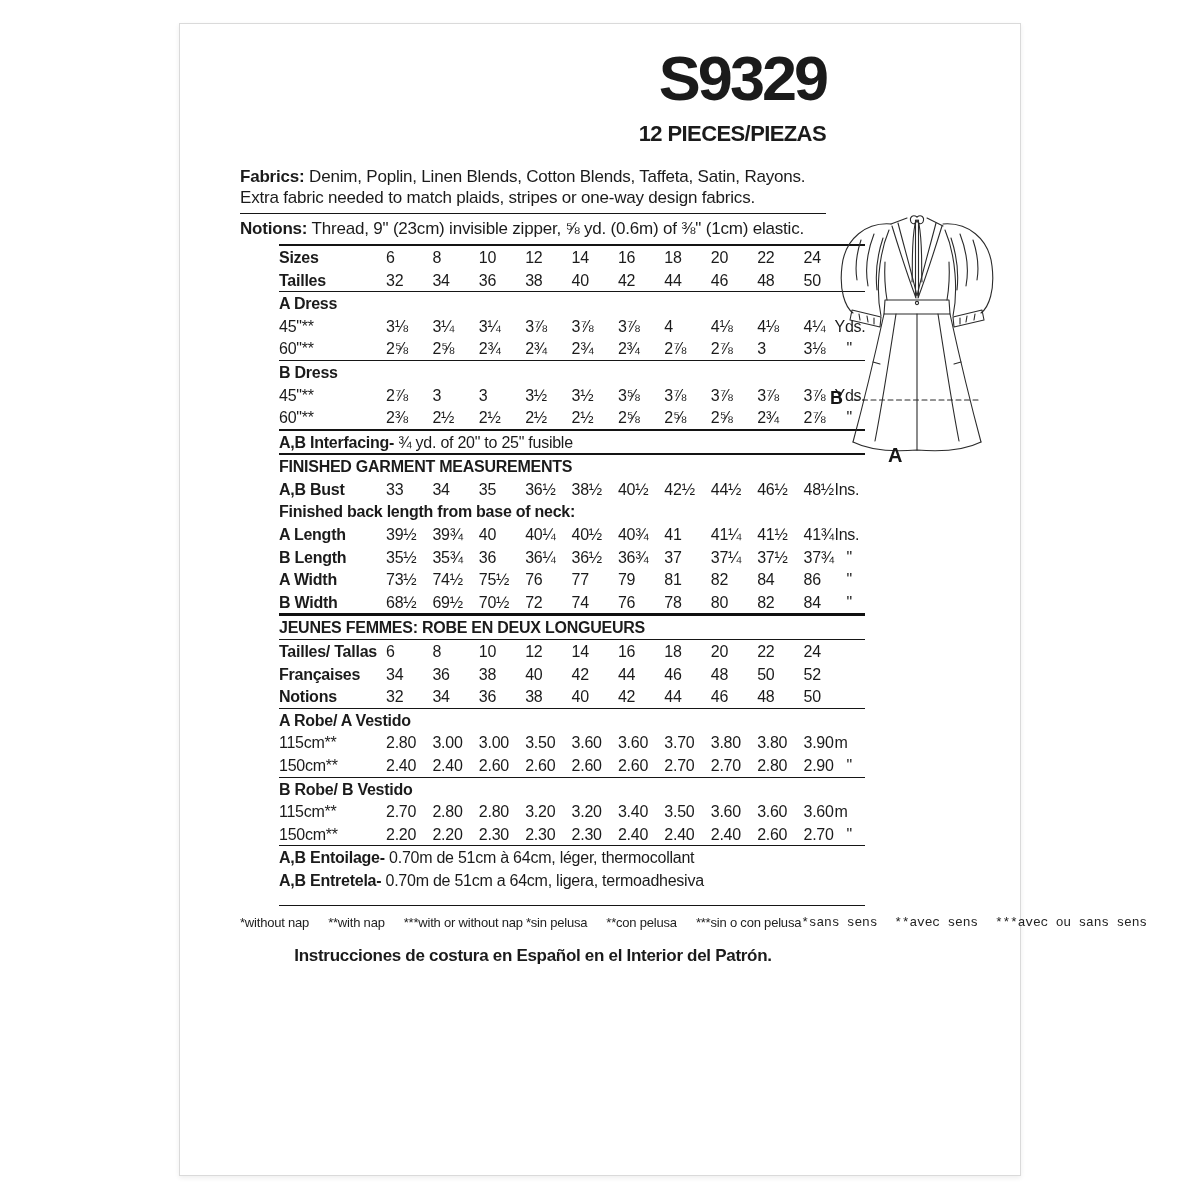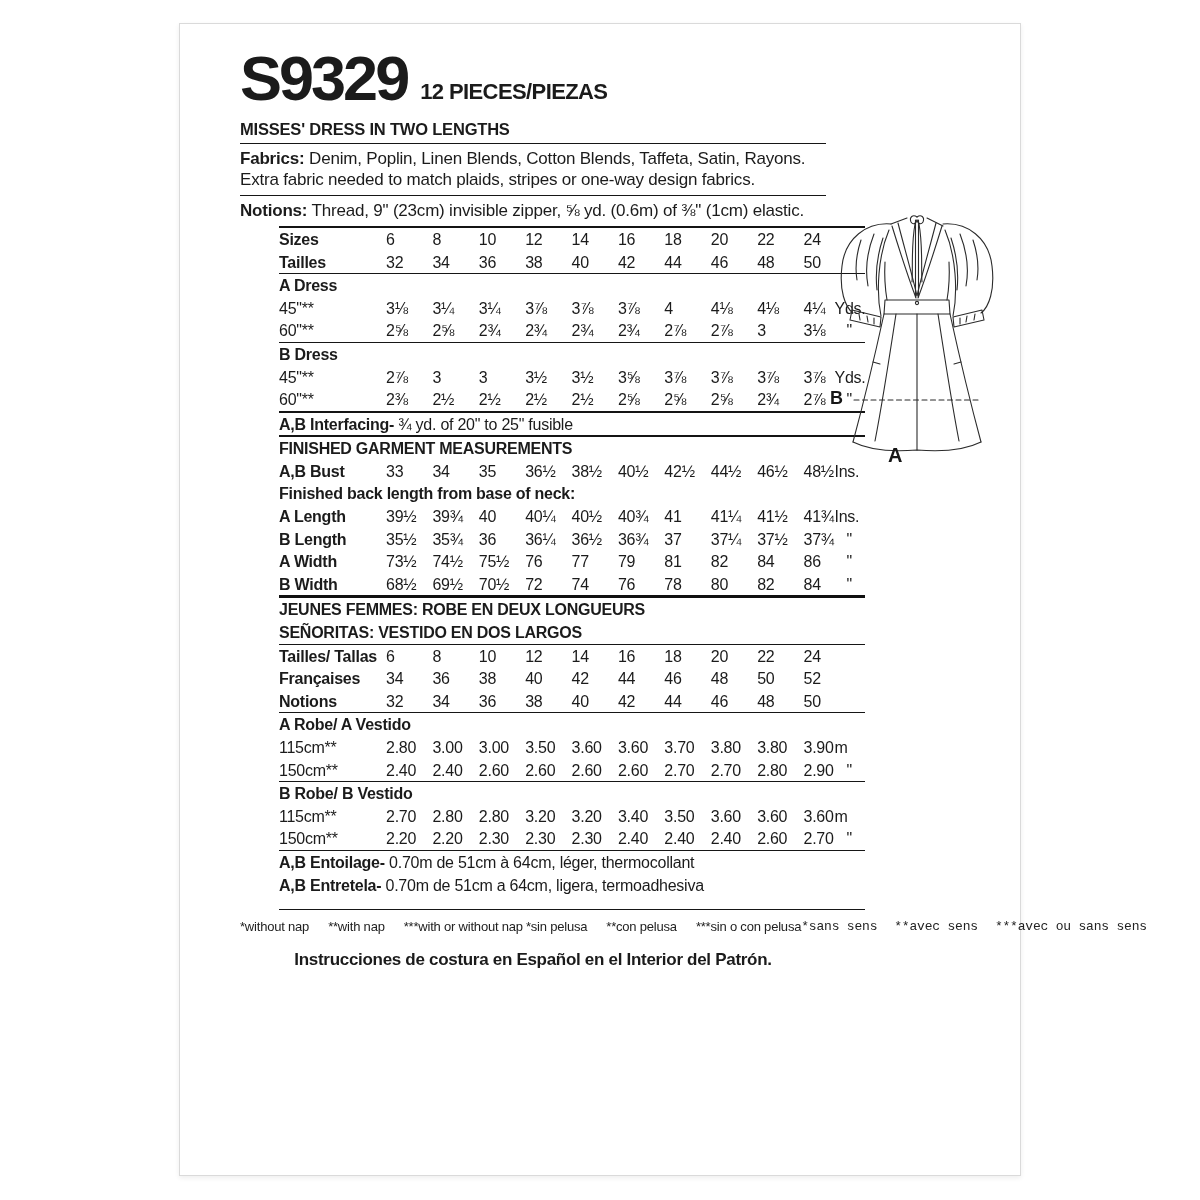--- a/index.html
+++ b/index.html
@@ -1,20 +1,20 @@
 <!DOCTYPE html>
 <html><head>
 <meta charset="utf-8">
 <style>
   html,body{margin:0;padding:0;background:#ffffff;}
   body{width:1200px;height:1200px;position:relative;font-family:"Liberation Sans",sans-serif;color:#1b1b1b;-webkit-font-smoothing:antialiased;}
   .card{position:absolute;left:179px;top:23px;width:840px;height:1151px;background:#fff;border:1px solid #dadada;box-shadow:0 2px 5px rgba(0,0,0,.07);}
   .content{position:absolute;left:60px;top:26px;width:586px;}
 
-  .titlerow{display:flex;align-items:flex-end;gap:13px;margin-bottom:12px;}
+  .titlerow{display:flex;align-items:flex-end;gap:13px;margin-bottom:12px;flex-direction:column;}
   .pnum{font-size:63px;font-weight:700;letter-spacing:-3px;line-height:.92;}
   .pieces{font-size:22px;font-weight:700;letter-spacing:-.6px;padding-bottom:3px;white-space:nowrap;}
 
   .doc-title{font-size:16.5px;font-weight:700;letter-spacing:-.2px;border-bottom:1.6px solid #161616;padding-bottom:4px;}
   .para{font-size:17px;letter-spacing:-.2px;line-height:21px;padding:4px 0 5px;}
   .para b{letter-spacing:-.2px;}
   .fabrics{border-bottom:1.6px solid #161616;}
 
   .sizetable{width:586px;margin-left:39px;}
   .rule{height:0;border-bottom:1.6px solid #161616;}
@@ -45,21 +45,20 @@
 <body>
 
 <div class="card">
   <div class="content">
 
     <div class="titlerow">
       <span class="pnum">S9329</span>
       <span class="pieces">12 PIECES/PIEZAS</span>
     </div>
 
-    <div class="doc-title">MISSES' DRESS IN TWO LENGTHS</div>
 
     <div class="para fabrics"><b>Fabrics:</b><span> Denim, Poplin, Linen Blends, Cotton Blends, Taffeta, Satin, Rayons. Extra fabric needed to match plaids, stripes or one-way design fabrics.</span></div>
 
     <div class="para notions"><b>Notions:</b><span> Thread, 9" (23cm) invisible zipper, ⅝ yd. (0.6m) of ⅜" (1cm) elastic.</span></div>
 
     <div class="sizetable">
         <div class="rule w2"></div>
         <div class="trow">
           <span class="lbl bold">Sizes</span>
           <span class="cell">6</span>
@@ -229,23 +228,20 @@
           <span class="cell">76</span>
           <span class="cell">78</span>
           <span class="cell">80</span>
           <span class="cell">82</span>
           <span class="cell">84</span>
           <span class="unit ditto">"</span>
         </div>
         <div class="rule w3"></div>
         <div class="trow">
           <span class="spanall bold">JEUNES FEMMES: ROBE EN DEUX LONGUEURS</span>
-        </div>
-        <div class="trow">
-          <span class="spanall bold">SEÑORITAS: VESTIDO EN DOS LARGOS</span>
         </div>
         <div class="rule"></div>
         <div class="trow">
           <span class="lbl bold">Tailles/ Tallas</span>
           <span class="cell">6</span>
           <span class="cell">8</span>
           <span class="cell">10</span>
           <span class="cell">12</span>
           <span class="cell">14</span>
           <span class="cell">16</span>

